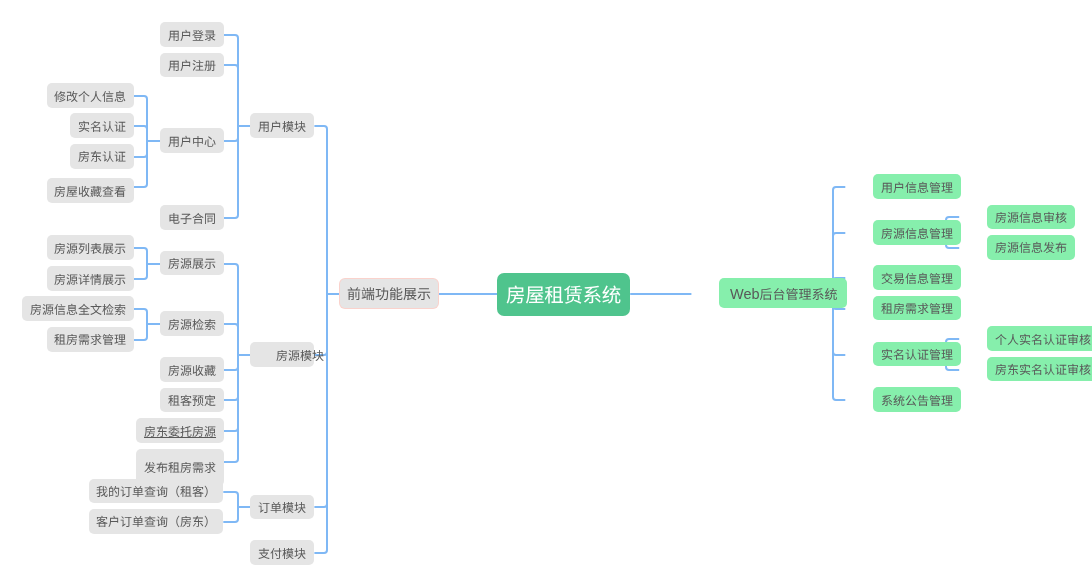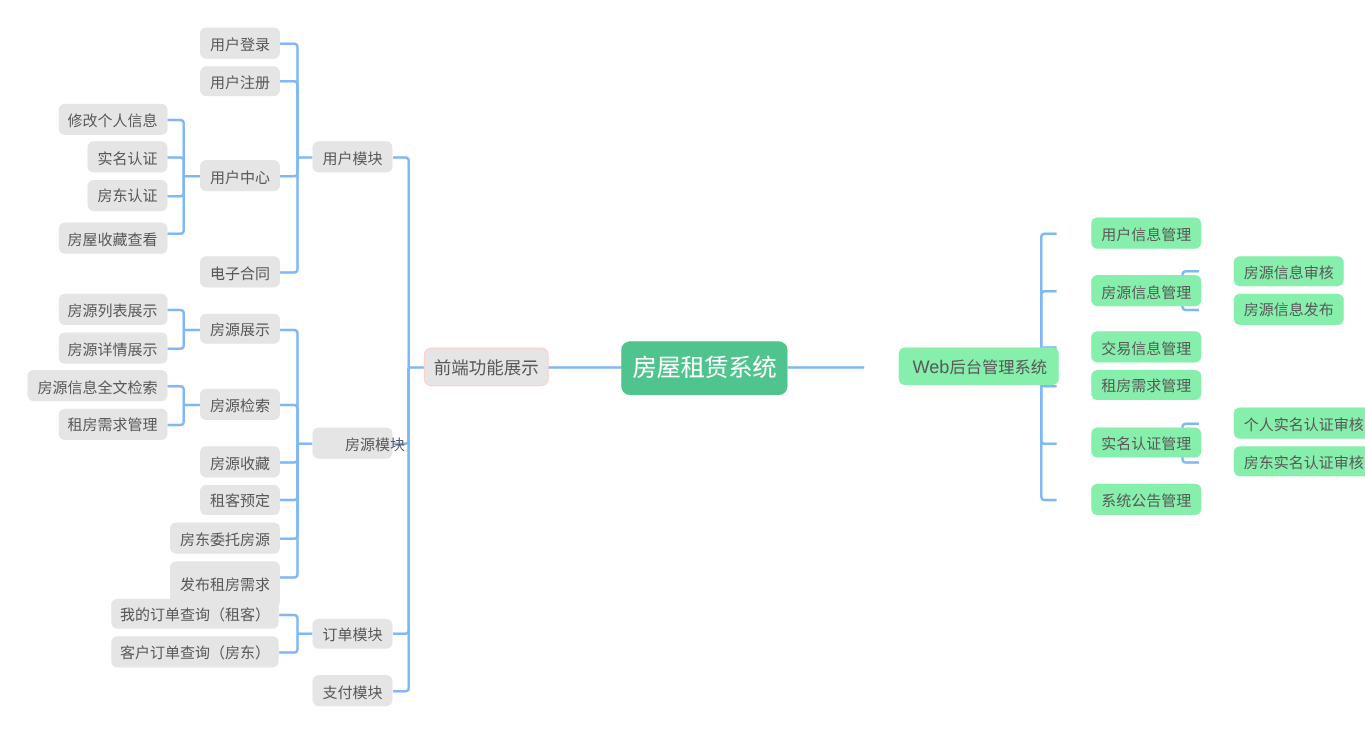--- a/index.html
+++ b/index.html
@@ -133,21 +133,21 @@
     </div>
   <div class="node orange" style="left:160.0px;top:311.2px;width:64.0px;height:24.8px;font-size:12.0px;">
       <span class="lbl">房源检索</span>
     </div>
   <div class="node orange" style="left:160.3px;top:357.1px;width:63.4px;height:24.8px;font-size:12.0px;">
       <span class="lbl">房源收藏</span>
     </div>
   <div class="node orange" style="left:160.3px;top:387.5px;width:63.4px;height:24.8px;font-size:12.0px;">
       <span class="lbl">租客预定</span>
     </div>
-  <div class="node orange" style="left:136.0px;top:418.0px;width:88.0px;height:24.8px;font-size:12.0px;">
+  <div class="node orange" style="left:136.0px;top:418.0px;width:88.0px;height:24.8px;font-size:12.0px;text-decoration:underline;">
       <span class="lbl">房东委托房源</span>
     </div>
   <div class="node orange" style="left:136.0px;top:448.6px;width:88.0px;height:37px;font-size:12.0px;">
       <span class="lbl">发布租房需求</span>
     </div>
   <div class="node orange" style="left:46.5px;top:235.3px;width:87.4px;height:24.8px;font-size:12.0px;">
       <span class="lbl">房源列表展示</span>
     </div>
   <div class="node orange" style="left:46.5px;top:266.0px;width:87.4px;height:24.8px;font-size:12.0px;">
       <span class="lbl">房源详情展示</span>

